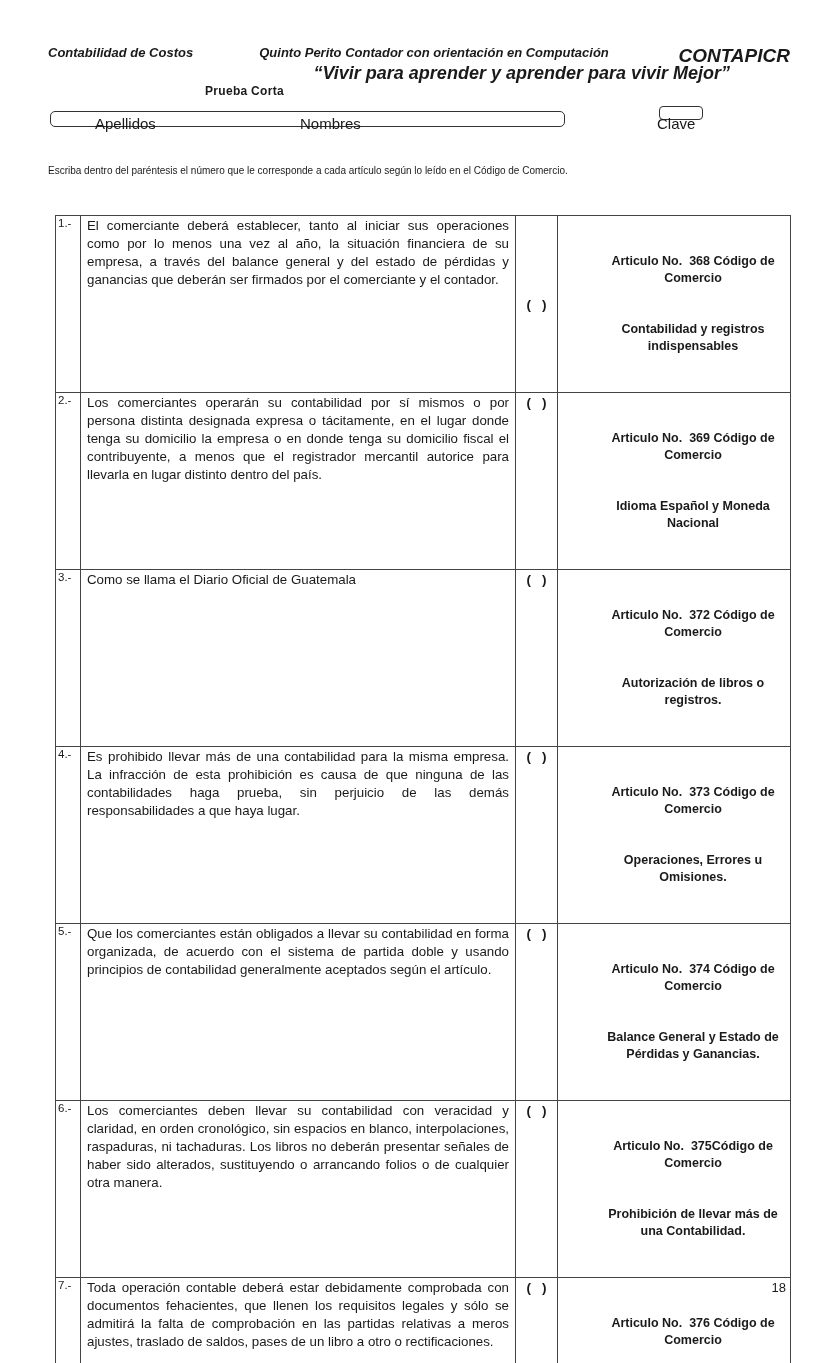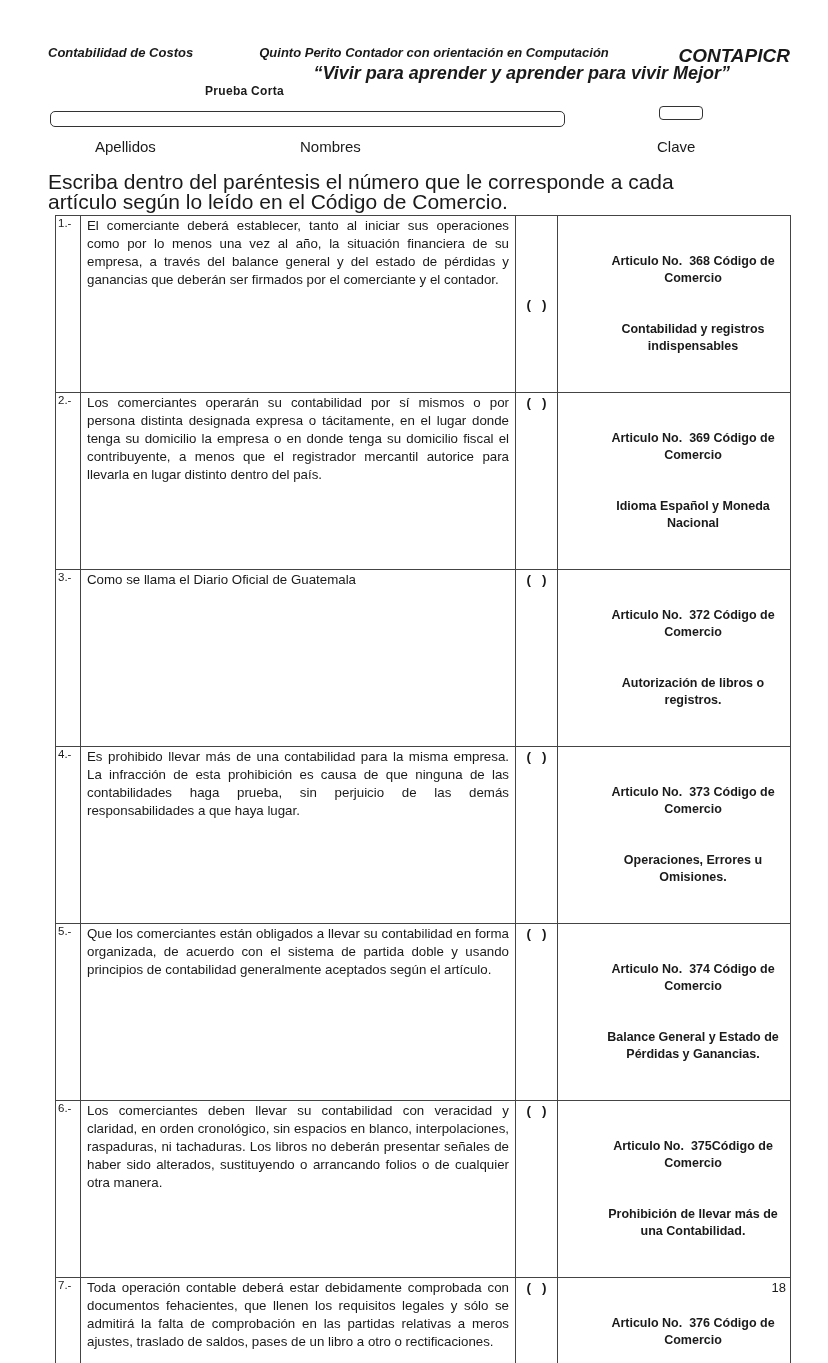--- a/index.html
+++ b/index.html
@@ -9,26 +9,26 @@
   
   .course{position:absolute;left:48px;top:45px;font-size:13px;font-weight:bold;font-style:italic;}
   .program{position:absolute;left:100px;right:60px;top:45px;text-align:center;font-size:13px;font-weight:bold;font-style:italic;}
   .brand{position:absolute;right:38px;top:45px;font-size:19px;font-weight:bold;font-style:italic;}
   .motto{position:absolute;left:120px;right:98px;top:63px;text-align:right;font-size:18px;font-weight:bold;font-style:italic;}
   .test-title{position:absolute;left:193px;top:84px;font-size:12px;font-weight:bold;letter-spacing:.3px;margin-left:12px;}
 
   
   .name-box{position:absolute;left:50px;top:111px;width:513px;height:14px;border:1.6px solid #333;border-radius:5px;background:#fff;}
   .clave-box{position:absolute;left:659px;top:106px;width:42px;height:12px;border:1.6px solid #333;border-radius:4px;background:#fff;}
-  .flabel{position:absolute;top:138px;font-size:15px;}
+  .flabel{position:absolute;top:115px;font-size:15px;}
   .flabel.apellidos{left:95px;}
   .flabel.nombres{left:300px;}
   .flabel.clave{left:657px;}
 
-  .instructions{position:absolute;left:48px;top:151px;width:690px;font-size:21px;line-height:20px;}
+  .instructions{position:absolute;left:48px;top:151px;width:690px;font-size:10px;line-height:20px;}
 
   
   .qtable{position:absolute;left:55px;top:215px;width:735px;border-top:1px solid #444;border-left:1px solid #444;}
   .qrow{display:grid;grid-template-columns:25px 435px 42px auto;}
   .cell{border-right:1px solid #444;border-bottom:1px solid #444;box-sizing:border-box;}
   .num-cell{font-size:11.5px;padding:1px 2px;word-break:break-all;line-height:13px;}
   .text-cell{font-size:13.3px;line-height:18px;padding:1px 6px 13px;text-align:justify;}
   .paren-cell{display:flex;justify-content:center;align-items:flex-start;padding-top:2px;
               font-weight:bold;font-size:13.5px;white-space:pre;}
   .article-cell{font-weight:bold;font-size:12.5px;line-height:17px;text-align:center;padding:3px 5px;white-space:pre-wrap;}

